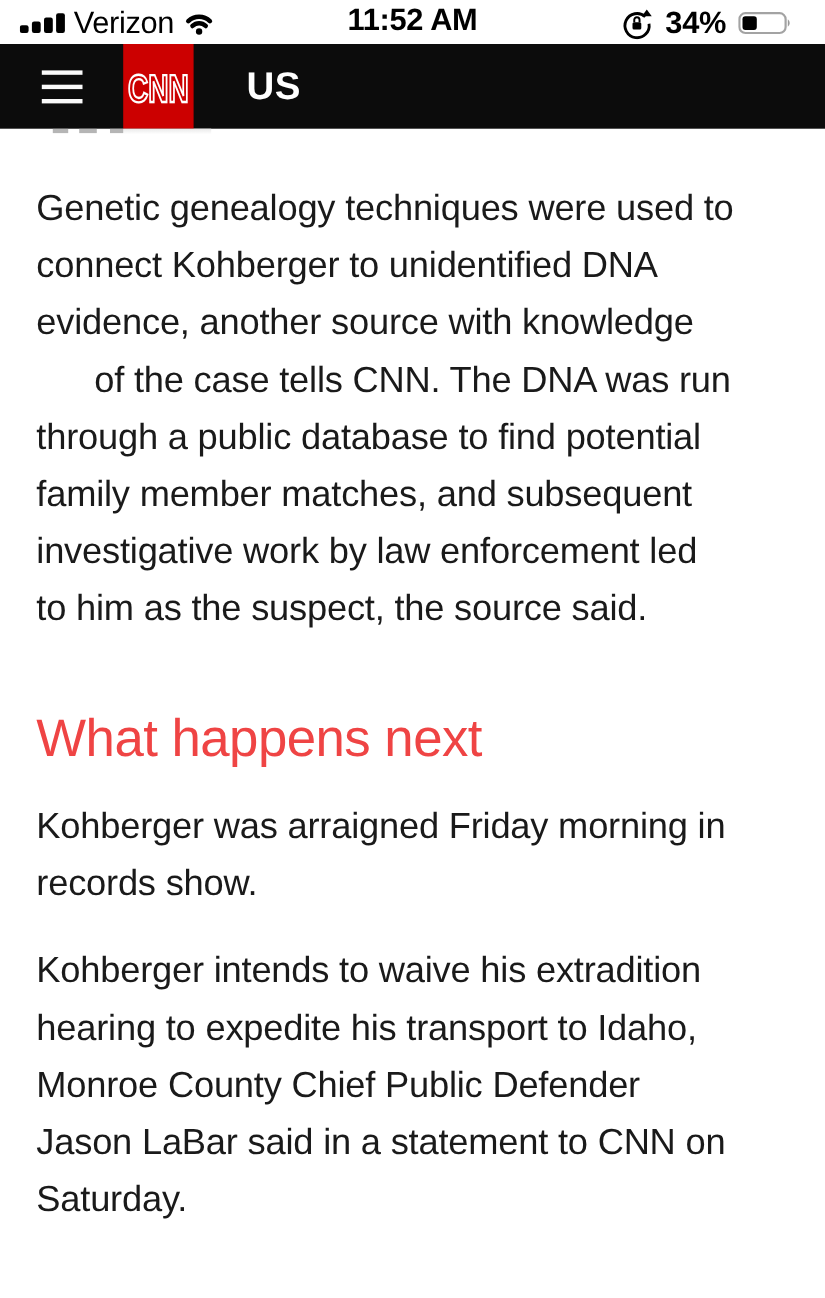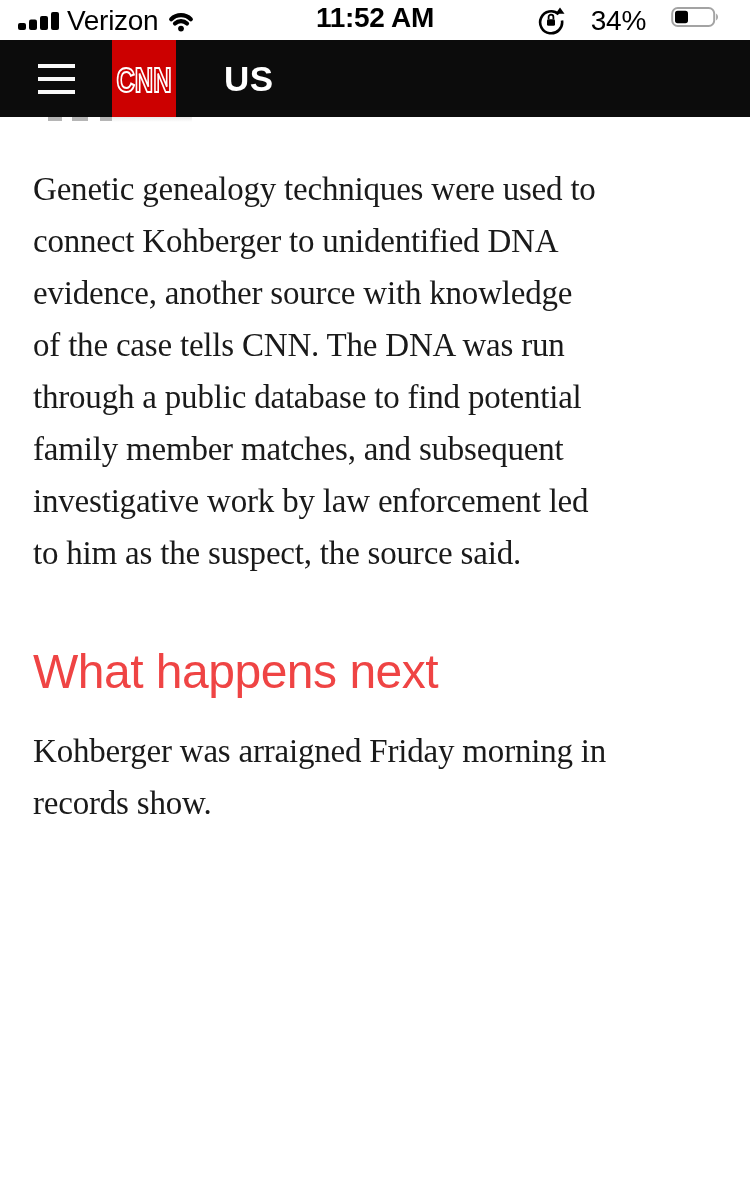--- a/index.html
+++ b/index.html
@@ -16,21 +16,21 @@
     display: flex; align-items: center; justify-content: space-between;
     padding: 2px 29px 0 18px; box-sizing: border-box;
     color: #000; font-size: 28px; letter-spacing: -0.3px;
   }
   .sb-left { display: flex; align-items: center; gap: 7px; font-weight: 400; }
   .sb-center {
     position: absolute; left: 0; right: 0; top: 2px;
     text-align: center; font-weight: 700; font-size: 28px;
     pointer-events: none;
   }
-  .sb-right { display: flex; gap: 25px; font-weight: 400; }
+  .sb-right { display: flex; align-items: center; gap: 11px; font-weight: 700; }
   .sb-icon { display: block; }
 
   
   .app-header {
     position: relative; height: 77px; background: #0c0c0c;
     display: flex; align-items: center;
   }
   .menu-button {
     position: absolute; left: 38px; top: 0; height: 77px; width: 38px;
     background: none; border: none; padding: 0; cursor: pointer;
@@ -55,21 +55,21 @@
   .remnant { position: absolute; top: 117px; height: 4px; background: #8d8d8d; opacity: .65; }
   .remnant.r1 { left: 48px;  width: 14px; }
   .remnant.r2 { left: 72px;  width: 16px; }
   .remnant.r3 { left: 100px; width: 12px; }
 
   
   .article {
     padding: 46px 33px 0 33px;
     color: #1a1a1a;
   }
-  .para { margin: 0; font-family: Liberation Serif, serif; }
+  .para { margin: 0; }
   .para .line {
     font-size: 33px; line-height: 52px; white-space: pre;
     letter-spacing: -0.2px;
   }
   .para.p1 { margin-bottom: 63px; }
   .para.p2 { margin-bottom: 27px; }
   .para.p3 { margin-bottom: 0; }
   .subheading {
     margin: 0 0 23px 0;
     font-size: 48px; line-height: 60px; font-weight: 400;
@@ -132,29 +132,36 @@
   <div class="logo-shadow"></div>
   <div class="remnant r1"></div>
   <div class="remnant r2"></div>
   <div class="remnant r3"></div>
 
   <main class="article">
     <p class="para p1">
         <span class="line" style="display: block;">Genetic genealogy techniques were used to</span>
         <span class="line" style="display: block;">connect Kohberger to unidentified DNA</span>
         <span class="line" style="display: block;">evidence, another source with knowledge</span>
-        <span class="line" style="display: block;">of the case tells CNN. The DNA was run</span>
+        <span class="line" style="display: block; text-align: center;">of the case tells CNN. The DNA was run</span>
         <span class="line" style="display: block;">through a public database to find potential</span>
         <span class="line" style="display: block;">family member matches, and subsequent</span>
         <span class="line" style="display: block;">investigative work by law enforcement led</span>
         <span class="line" style="display: block;">to him as the suspect, the source said.</span>
       </p>
 
     <h2 class="subheading">What happens next</h2>
 
     <p class="para p2">
         <span class="line" style="display: block;">Kohberger was arraigned Friday morning in</span>
         <span class="line" style="display: block;">records show.</span>
       </p>
 
+    <p class="para p3">
+        <span class="line" style="display: block;">Kohberger intends to waive his extradition</span>
+        <span class="line" style="display: block;">hearing to expedite his transport to Idaho,</span>
+        <span class="line" style="display: block;">Monroe County Chief Public Defender</span>
+        <span class="line" style="display: block;">Jason LaBar said in a statement to CNN on</span>
+        <span class="line" style="display: block;">Saturday.</span>
+      </p>
   </main>
 
 </div>
 
 </body></html>

